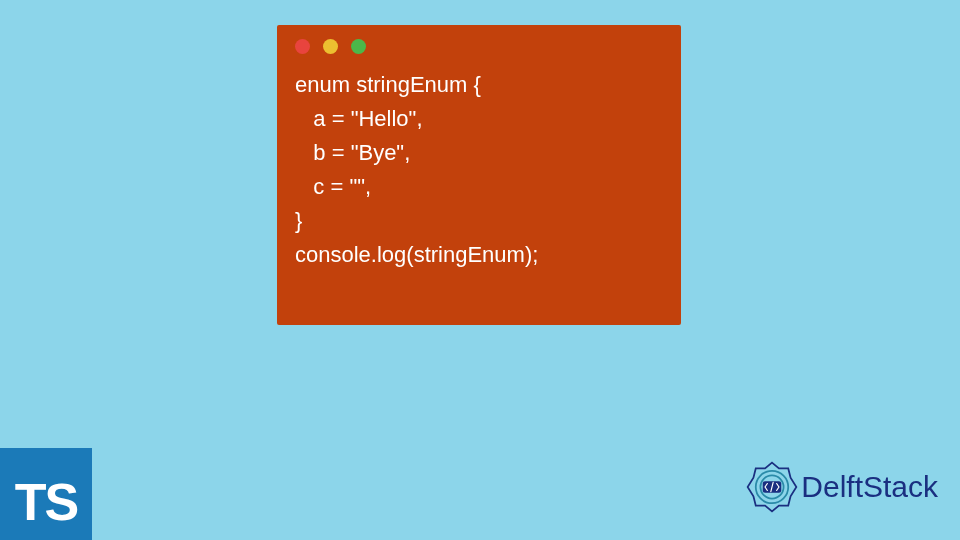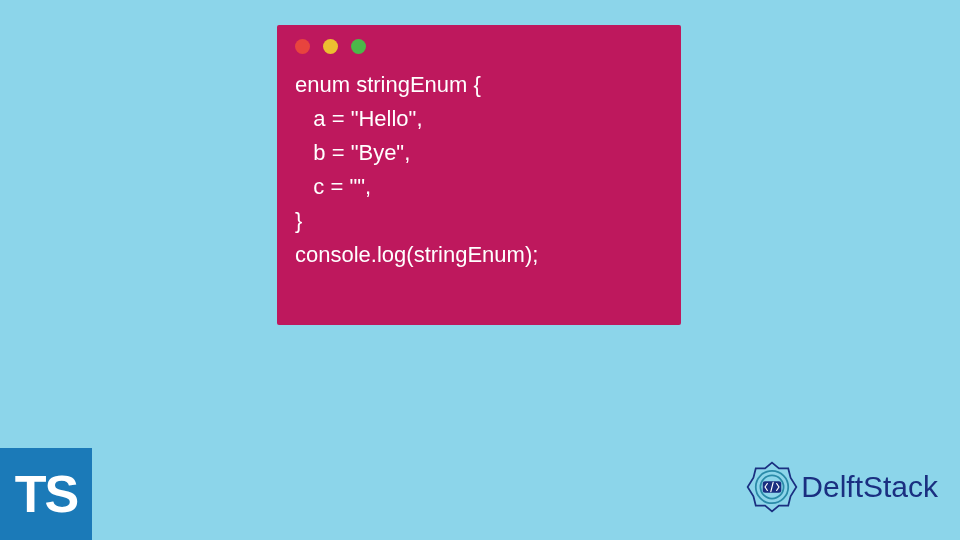--- a/index.html
+++ b/index.html
@@ -10,21 +10,21 @@
       position: relative;
       font-family: "Segoe UI", Arial, sans-serif;
       overflow: hidden;
     }
     .code-window {
       position: absolute;
       top: 25px;
       left: 277px;
       width: 404px;
       height: 300px;
-      background: #be185d;
+      background: #c2410c;
       border-radius: 2px;
     }
     .dots {
       display: flex;
       gap: 13px;
       padding: 14px 16px 10px 18px;
     }
     .dot {
       width: 15px;
       height: 15px;
@@ -51,21 +51,21 @@
       display: flex;
       align-items: flex-end;
       justify-content: center;
     }
     .ts-text {
       color: #ffffff;
       font-weight: 700;
       font-size: 52px;
       font-family: "Segoe UI", Arial, sans-serif;
       line-height: 1;
-      padding-bottom: 20px;
+      padding-bottom: 12px;
       letter-spacing: -2px;
       text-align: center;
     }
     .delftstack {
       position: absolute;
       right: 22px;
       bottom: 24px;
       display: flex;
       align-items: center;
       gap: 0;

